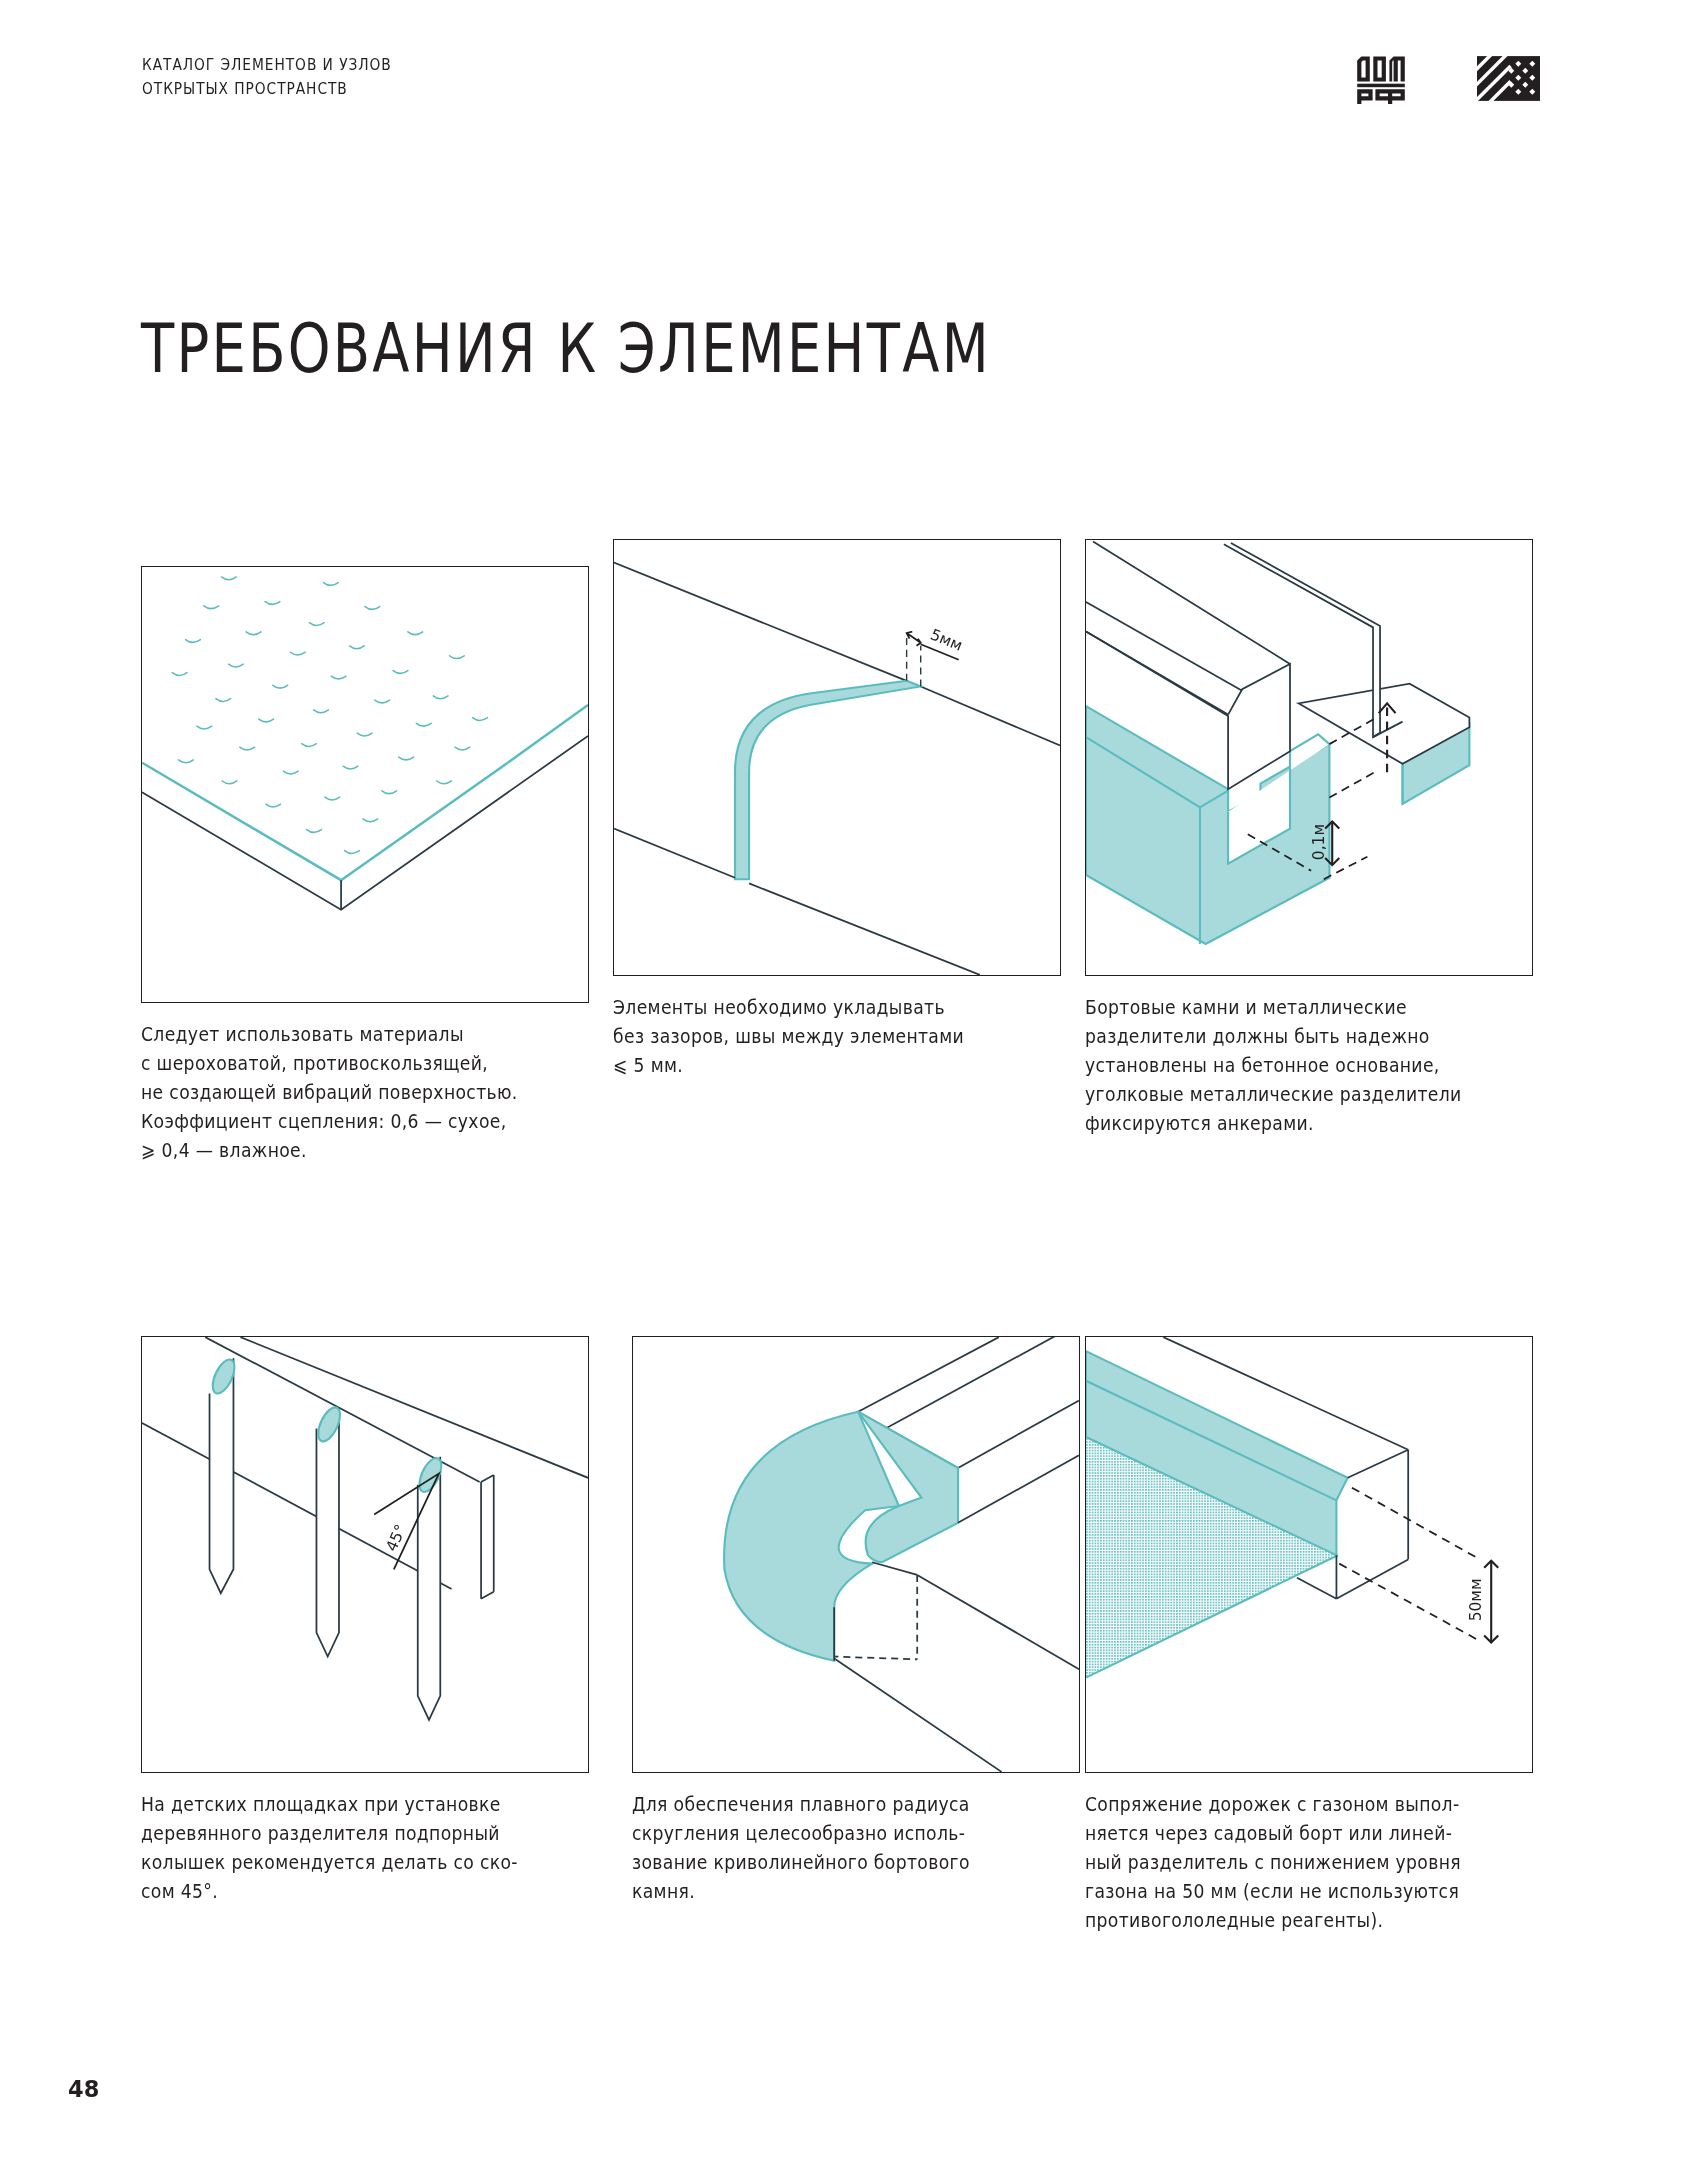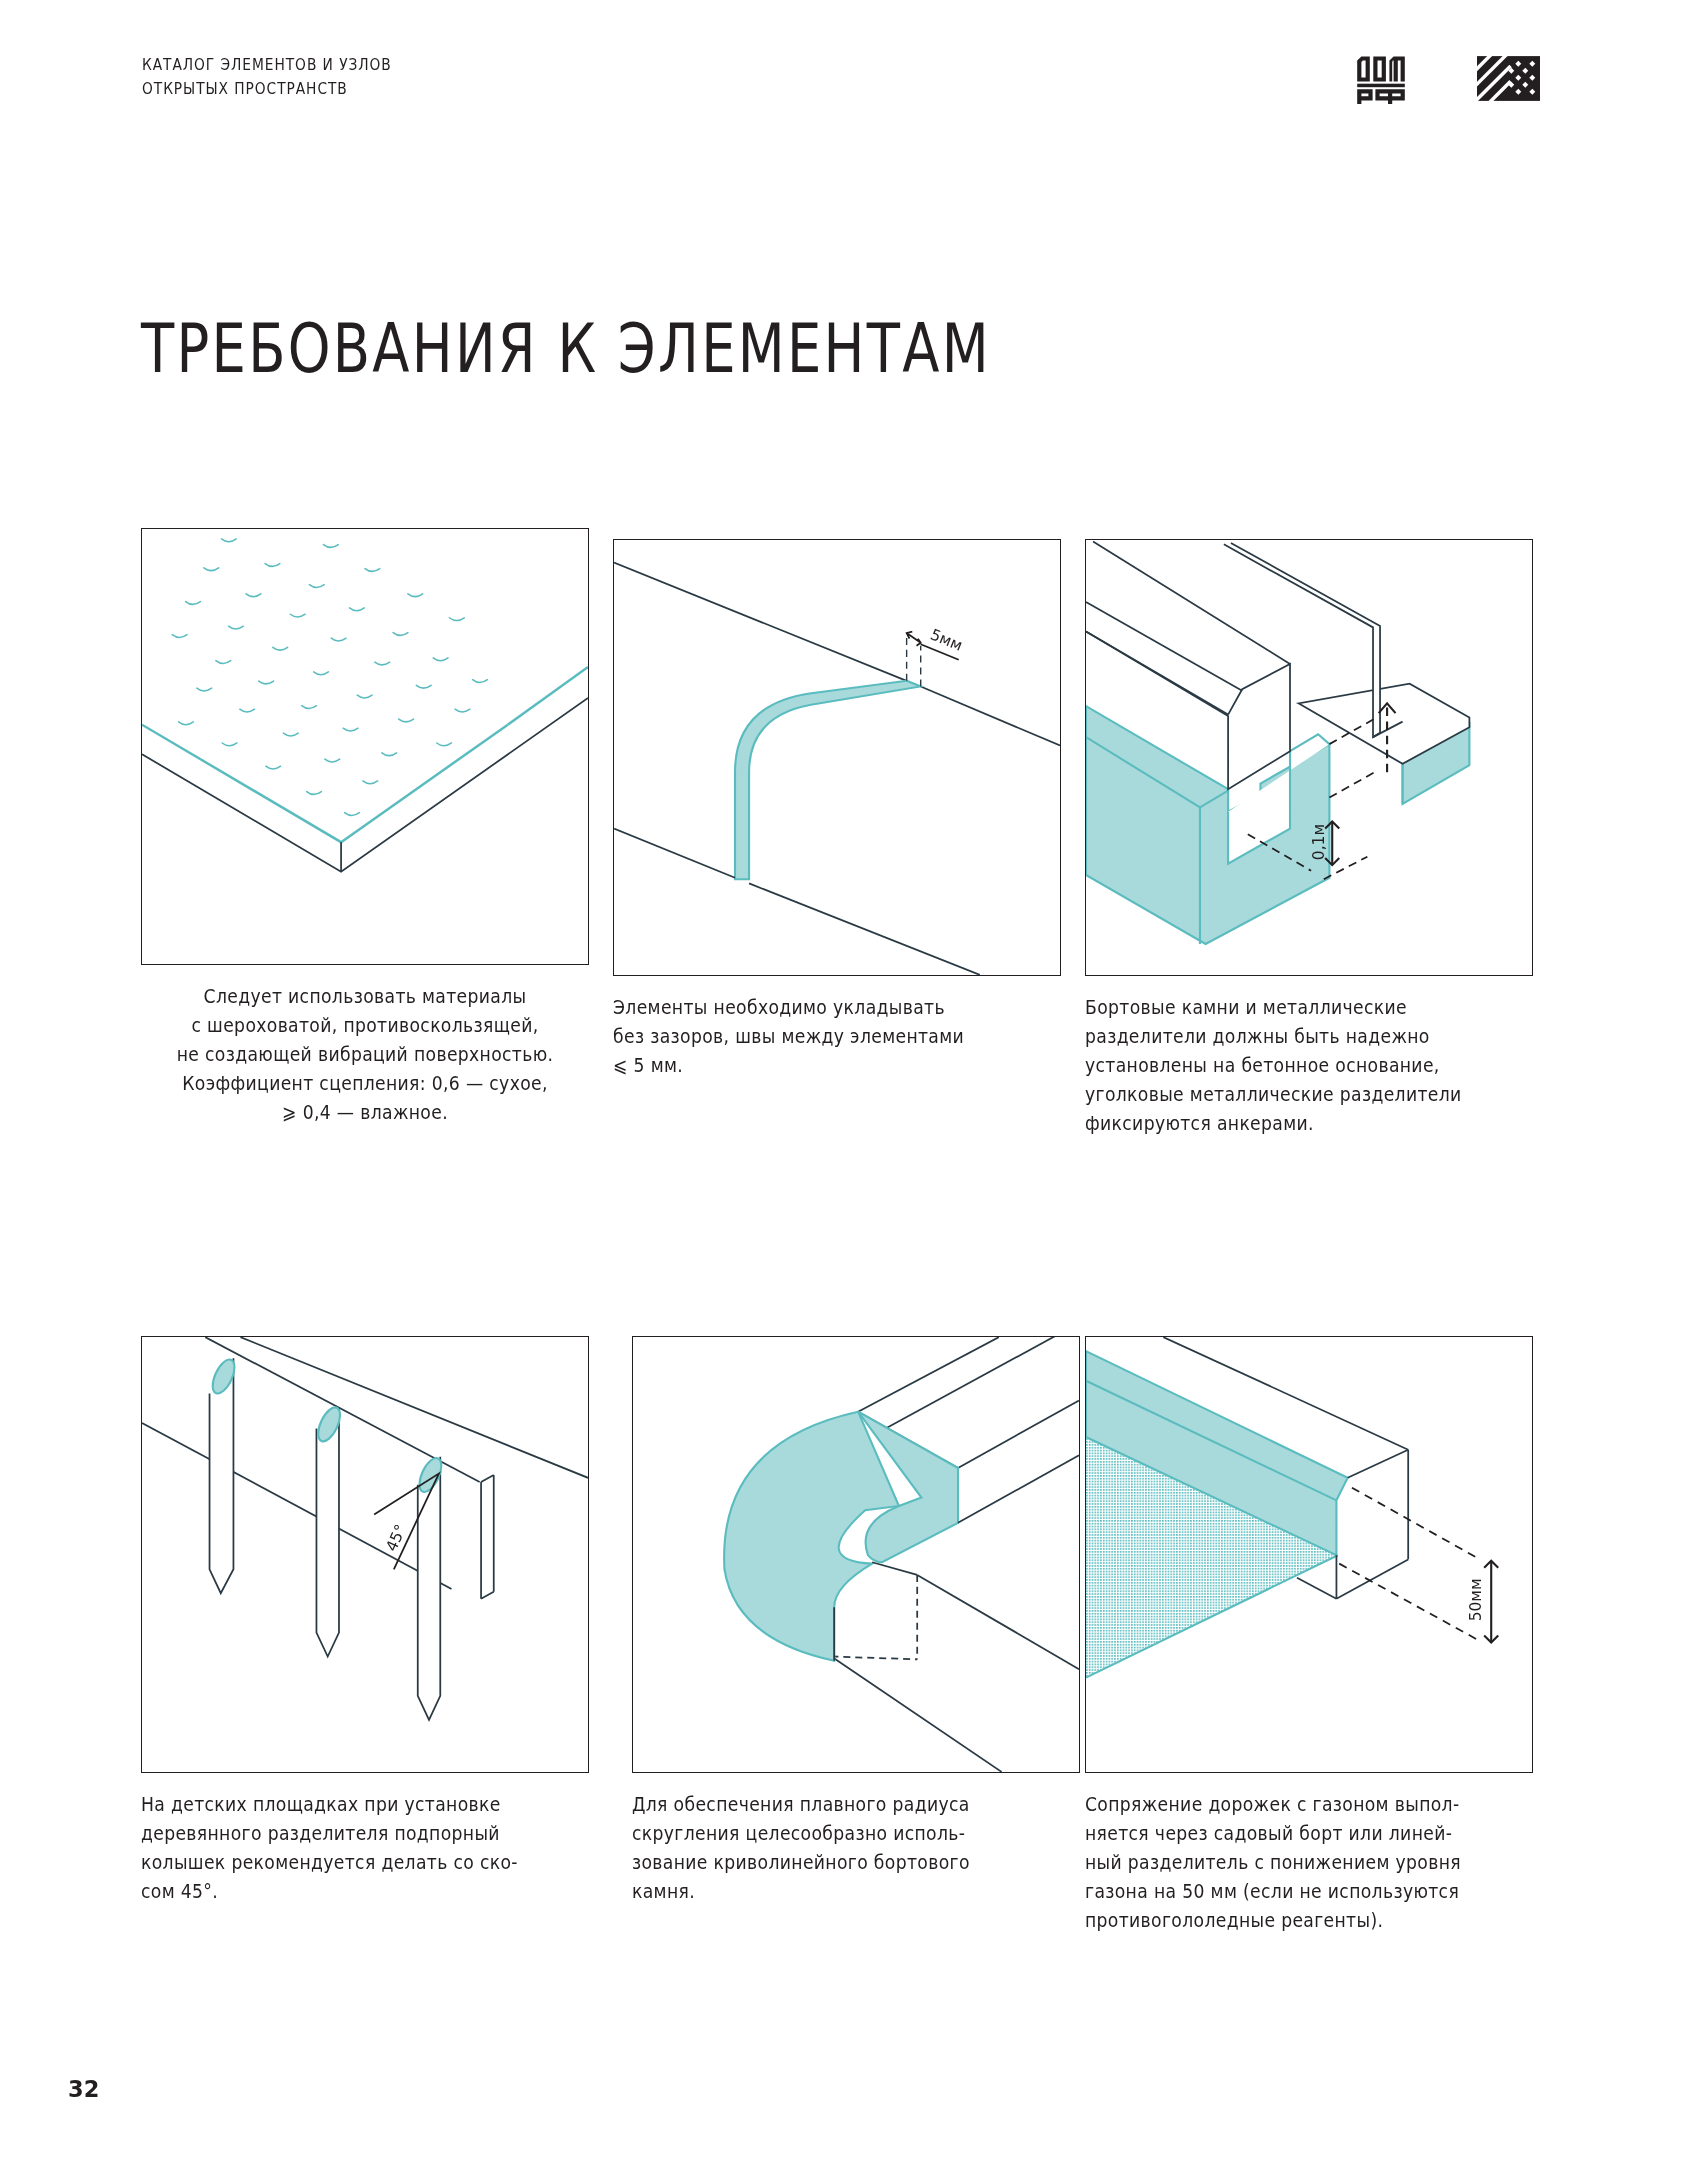--- a/index.html
+++ b/index.html
@@ -64,21 +64,21 @@
       <rect x="46" y="38" width="6" height="6" transform="rotate(45 49 41)"></rect>
       <rect x="66" y="38" width="6" height="6" transform="rotate(45 69 41)"></rect>
       <rect x="56" y="48" width="6" height="6" transform="rotate(45 59 51)"></rect>
       <rect x="76" y="48" width="6" height="6" transform="rotate(45 79 51)"></rect>
     </g>
   </g>
 </svg>
 
 <h1 class="title">ТРЕБОВАНИЯ К ЭЛЕМЕНТАМ</h1>
 
-<div class="card" style="left:141px; top:528px;text-align:center;">
+<div class="card" style="left:141px; top:566px;">
   <div class="frame">
     <svg viewBox="0 0 634 618">
       <g fill="none" stroke="#5bbcbf" stroke-width="2.2" stroke-linecap="round" id="dimples">
         <path d="M113 14q10 8 21 0"></path>
           <path d="M258 22q10 8 21 0"></path>
         <path d="M88 55q10 8 21 0"></path>
           <path d="M175 49q10 8 21 0"></path>
           <path d="M317 56q10 8 21 0"></path>
         <path d="M238 79q10 8 21 0"></path>
           <path d="M148 92q10 8 21 0"></path>
@@ -288,14 +288,14 @@
   </div>
   <div class="caption">
     <span>Сопряжение дорожек с газоном выпол-</span>
     <span>няется через садовый борт или линей-</span>
     <span>ный разделитель с понижением уровня</span>
     <span>газона на 50 мм (если не используются</span>
     <span>противогололедные реагенты).</span>
   </div>
 </div>
 
-<div class="page-num">32</div>
+<div class="page-num">48</div>
 
 
 </body></html>

